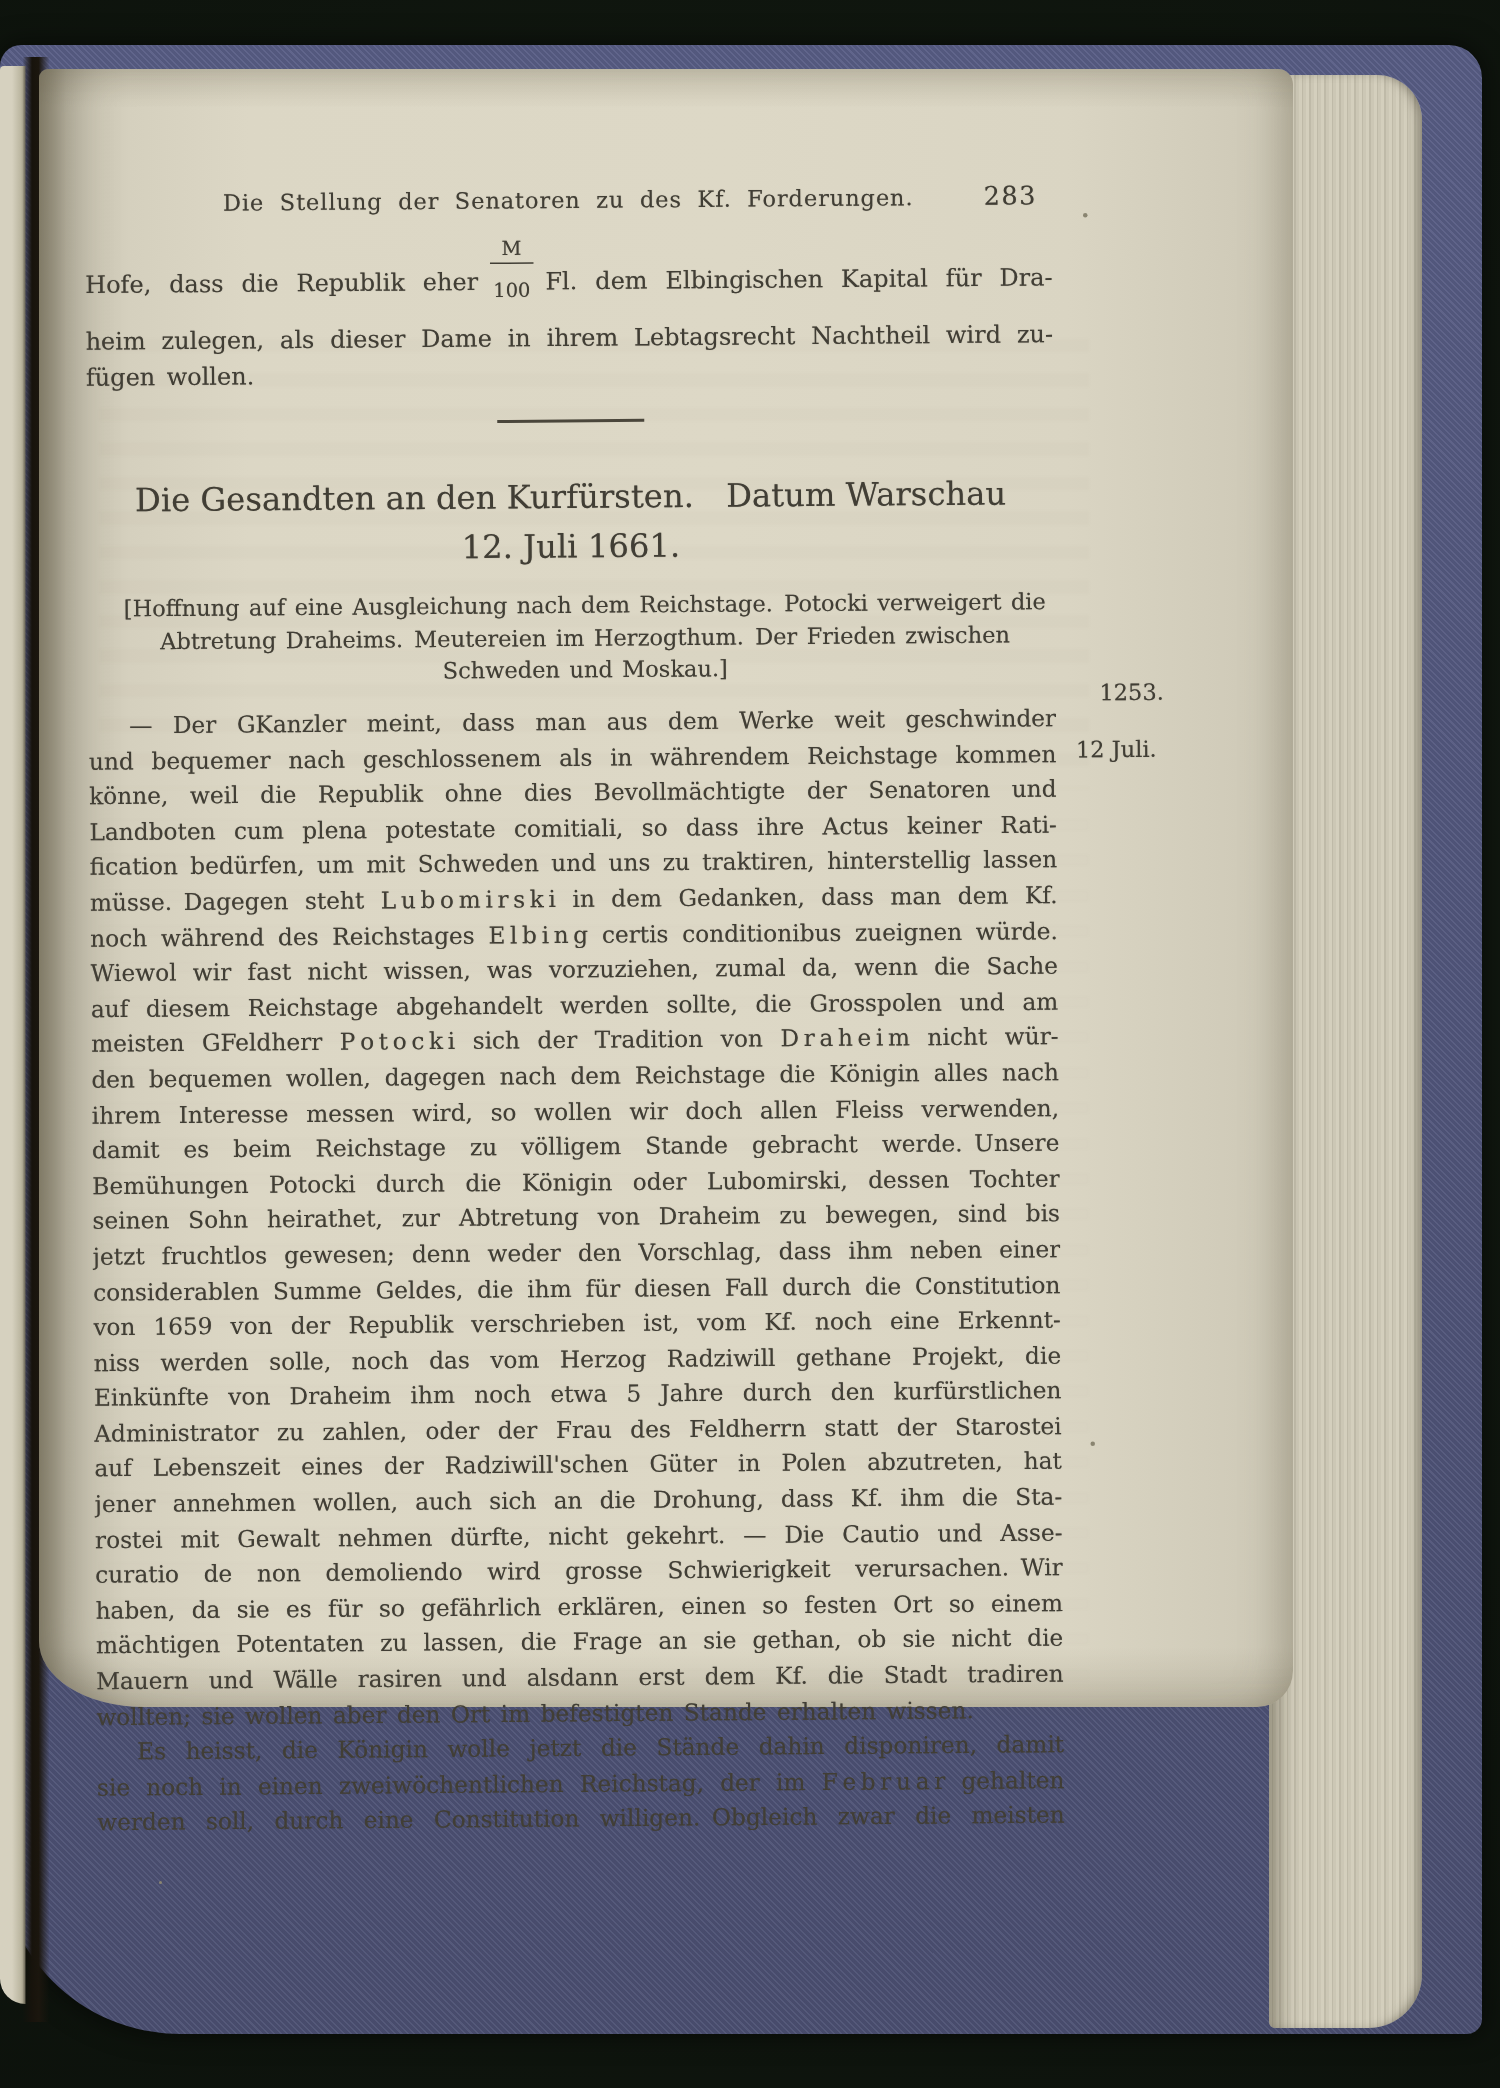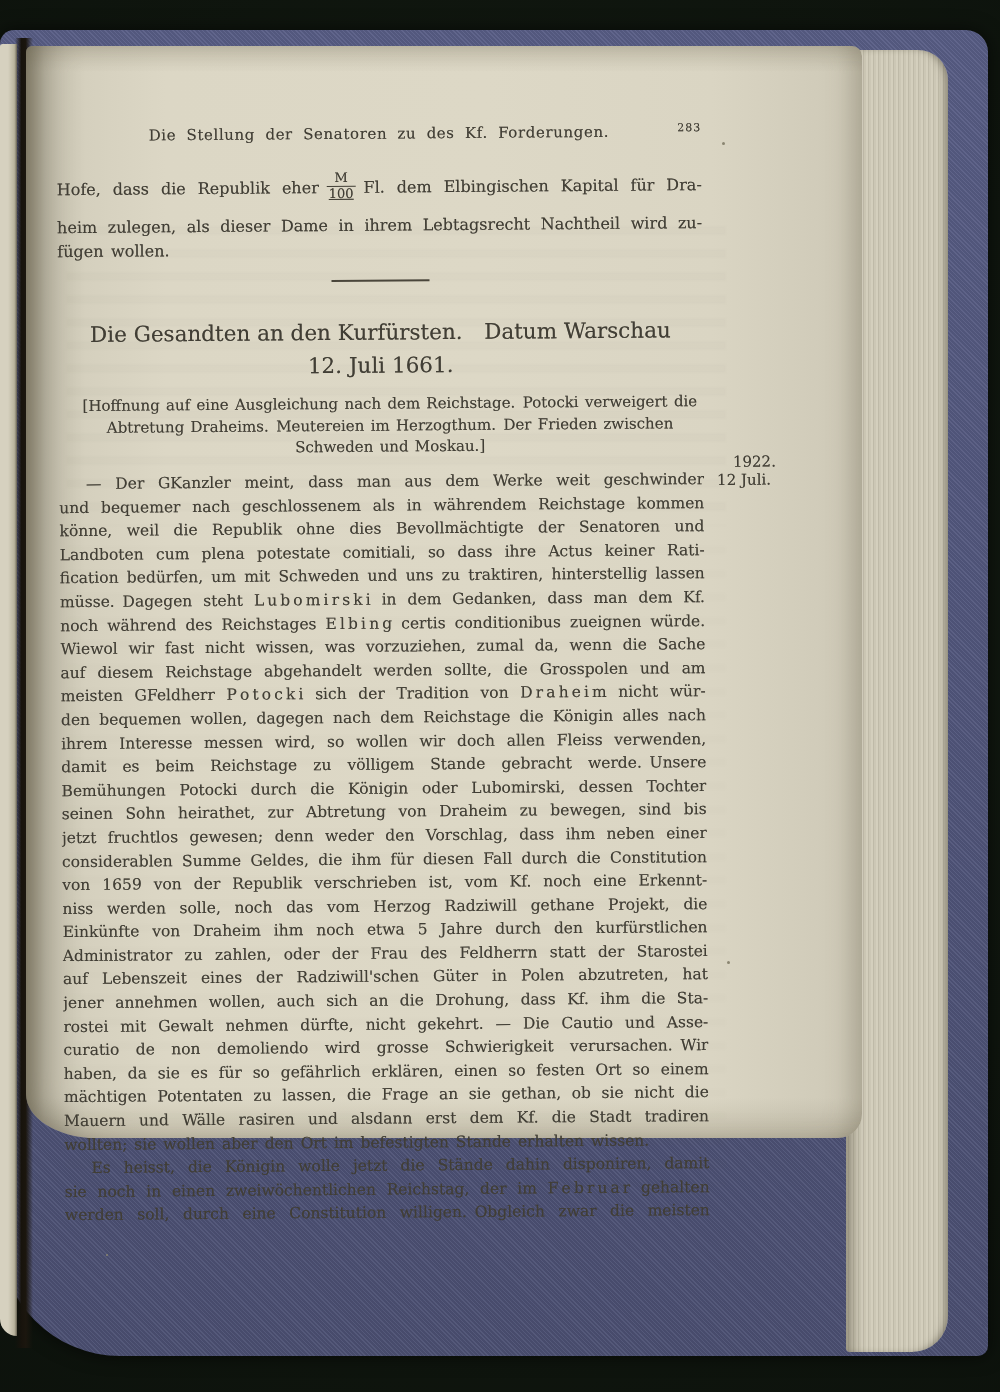--- a/index.html
+++ b/index.html
@@ -50,42 +50,42 @@
     filter:blur(1px);pointer-events:none;}
   .ghost2{position:absolute;left:40px;top:500px;width:660px;height:640px;opacity:.35;
     background:repeating-linear-gradient(180deg, rgba(118,112,92,.04) 0 8px, rgba(0,0,0,0) 8px 23.6px);
     filter:blur(1.2px);pointer-events:none;}
   
   .sheet{position:absolute;inset:0;transform:rotate(-0.45deg);transform-origin:82% 4%;}
   .content{position:absolute;left:30px;top:0;width:645px;color:#413e35;
     text-shadow:0 0 .5px rgba(65,62,53,.55);}
   .runhead{position:absolute;top:76px;left:0;width:100%;text-align:center;
     font-size:15px;letter-spacing:.6px;word-spacing:5px;}
-  .pagenum{position:absolute;top:75px;right:0;font-size:11px;letter-spacing:1px;}
+  .pagenum{position:absolute;top:75px;right:10px;font-size:17px;letter-spacing:1px;}
   .intro{position:absolute;top:113px;left:0;width:100%;font-size:16px;word-spacing:2.5px;}
   .il1{line-height:52px;height:52px;text-align:justify;text-align-last:justify;}
   .il{line-height:23.5px;text-align:justify;text-align-last:justify;}
   .il.last{text-align-last:left;}
   .frac{display:inline-flex;flex-direction:column;align-items:center;vertical-align:middle;
     font-size:13px;line-height:1.12;margin:0 8px;position:relative;top:-2px;}
-  .frac .den{border-top:1.4px solid #413e35;padding:0 2px;text-decoration:underline;}
+  .frac .den{border-top:1.4px solid #413e35;padding:12px 2px;}
   .rule{position:absolute;top:231px;left:50%;transform:translateX(-50%);width:98px;height:2px;
     background:#4a463b;}
   .h1{position:absolute;top:271px;left:0;width:100%;text-align:center;font-size:21.5px;}
   .h2{position:absolute;top:304px;left:0;width:100%;text-align:center;font-size:21.5px;}
   .summary{position:absolute;top:345px;left:-4px;width:104%;text-align:center;
     font-size:15px;line-height:21.5px;word-spacing:1.5px;}
   .body{position:absolute;top:422px;left:0;width:100%;font-size:15.5px;word-spacing:2px;}
   .bl{line-height:23.6px;height:23.6px;overflow:hidden;text-align:justify;text-align-last:justify;}
   .bl.indent{text-indent:27px;}
   .bl.last{text-align-last:left;}
   .margin-note{position:absolute;left:688px;top:408px;width:120px;color:#413e35;
     font-size:15px;line-height:17.5px;text-shadow:0 0 .5px rgba(65,62,53,.55);}
   .mn-year{margin-left:16px;}
-  .mn-date{margin-left:0;}
+  .mn-date{margin-left:0;margin-top:20px;}
   .speck{position:absolute;border-radius:50%;background:#8a8571;}
 </style>
 </head>
 <body>
 
 <div class="scene">
   <div class="backdrop"></div>
   <div class="cover"></div>
   <div class="left-sliver"></div>
   <div class="gutter"></div>
@@ -151,21 +151,21 @@
             <div class="bl">mächtigen Potentaten zu lassen, die Frage an sie gethan, ob sie nicht die</div>
             <div class="bl">Mauern und Wälle rasiren und alsdann erst dem Kf. die Stadt tradiren</div>
             <div class="bl last">wollten; sie wollen aber den Ort im befestigten Stande erhalten wissen.</div>
             <div class="bl indent">Es heisst, die Königin wolle jetzt die Stände dahin disponiren, damit</div>
             <div class="bl">sie noch in einen zweiwöchentlichen Reichstag, der im F e b r u a r gehalten</div>
             <div class="bl">werden soll, durch eine Constitution willigen. Obgleich zwar die meisten</div>
           </div>
       </div>
 
       <div class="margin-note">
-        <div class="mn-year">1922.</div>
+        <div class="mn-year">1253.</div>
         <div class="mn-date">12 Juli.</div>
       </div>
     </div>
 
     <div class="speck" style="left:696px;top:96px;width:3px;height:3px;"></div>
     <div class="speck" style="left:701px;top:915px;width:3px;height:3px;"></div>
     <div class="speck" style="left:80px;top:1208px;width:2px;height:2px;"></div>
   </div>
 </div>
 

